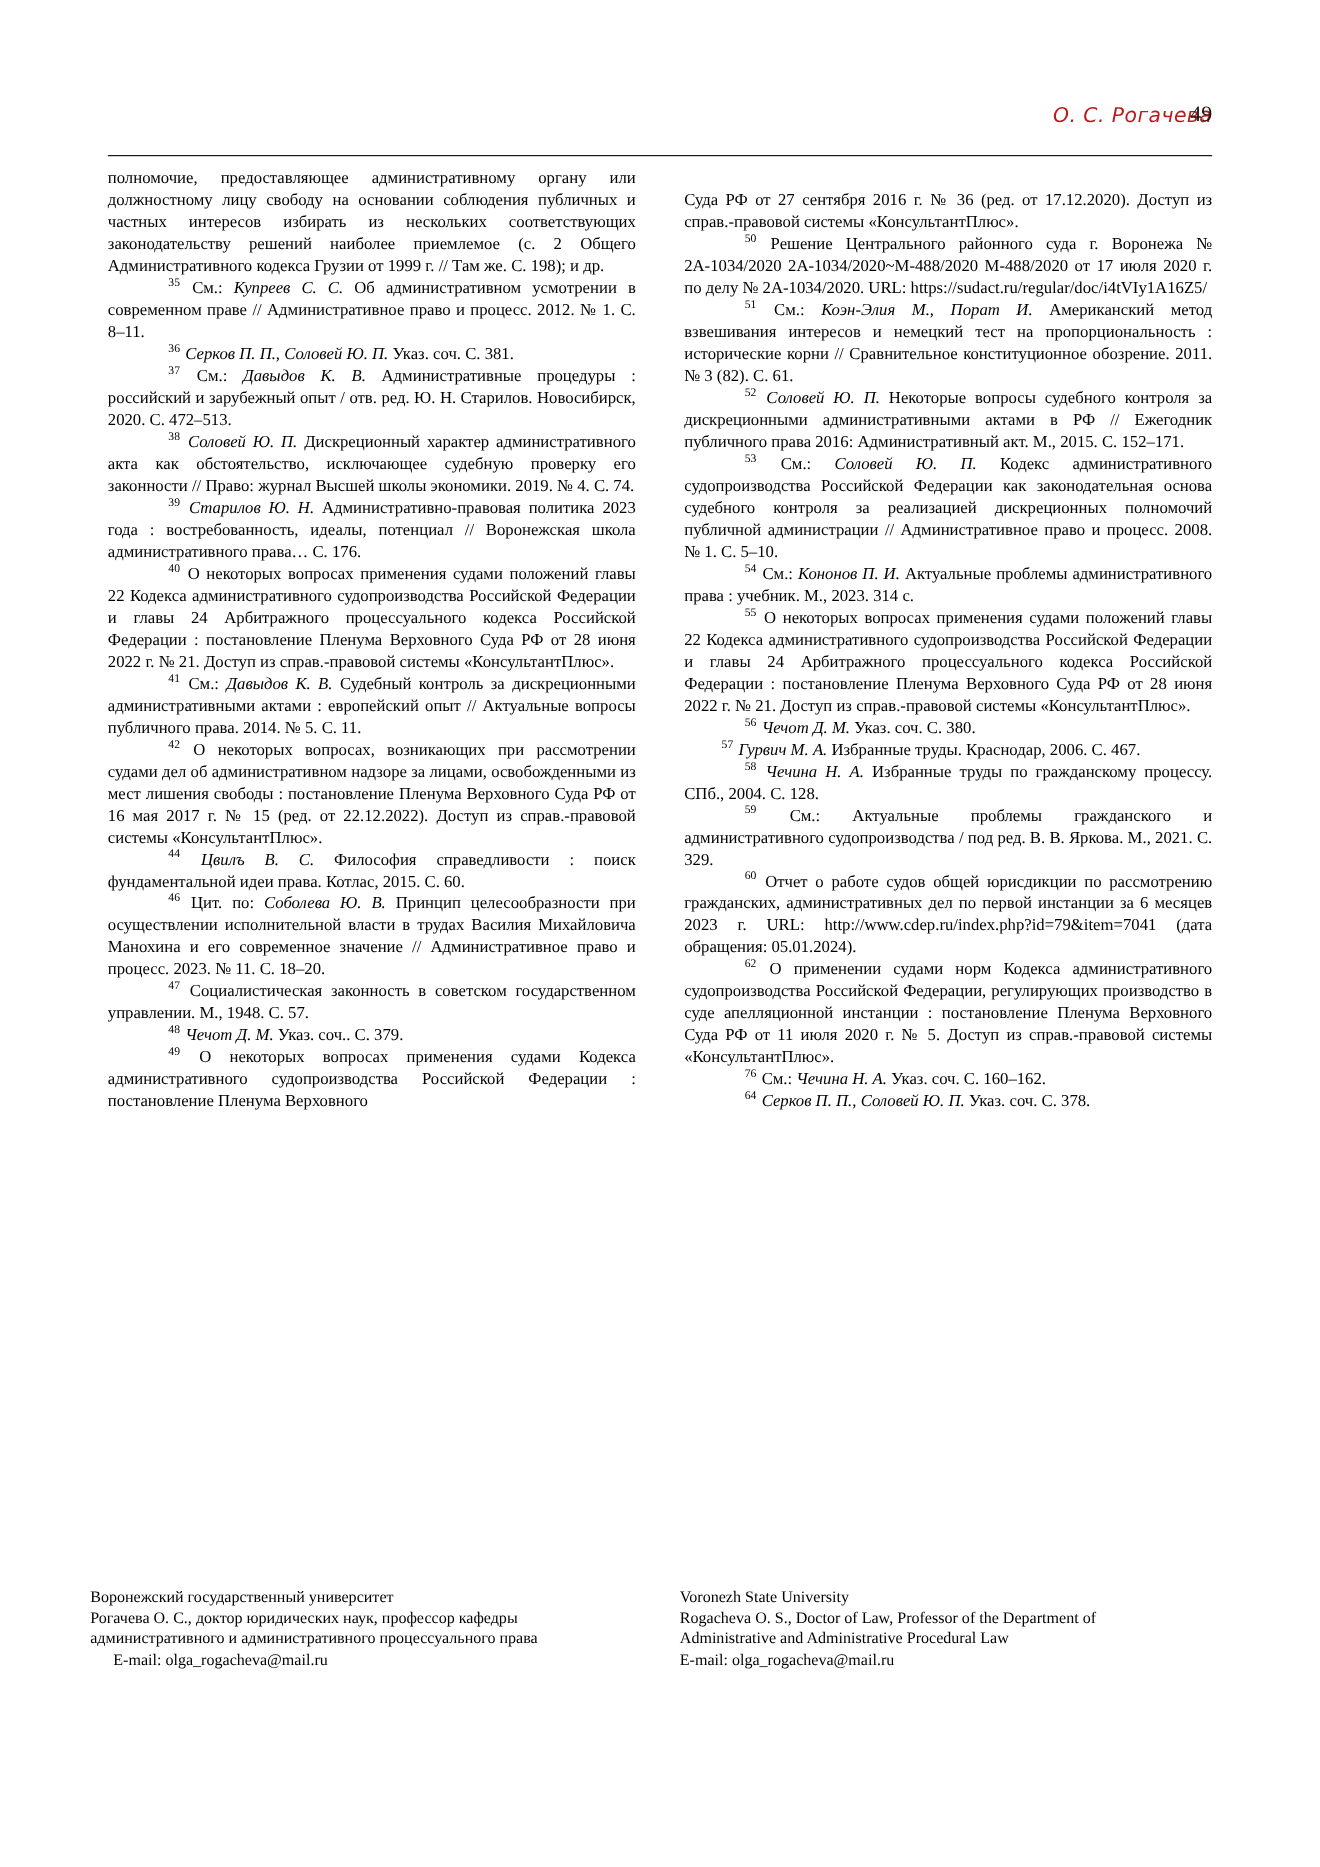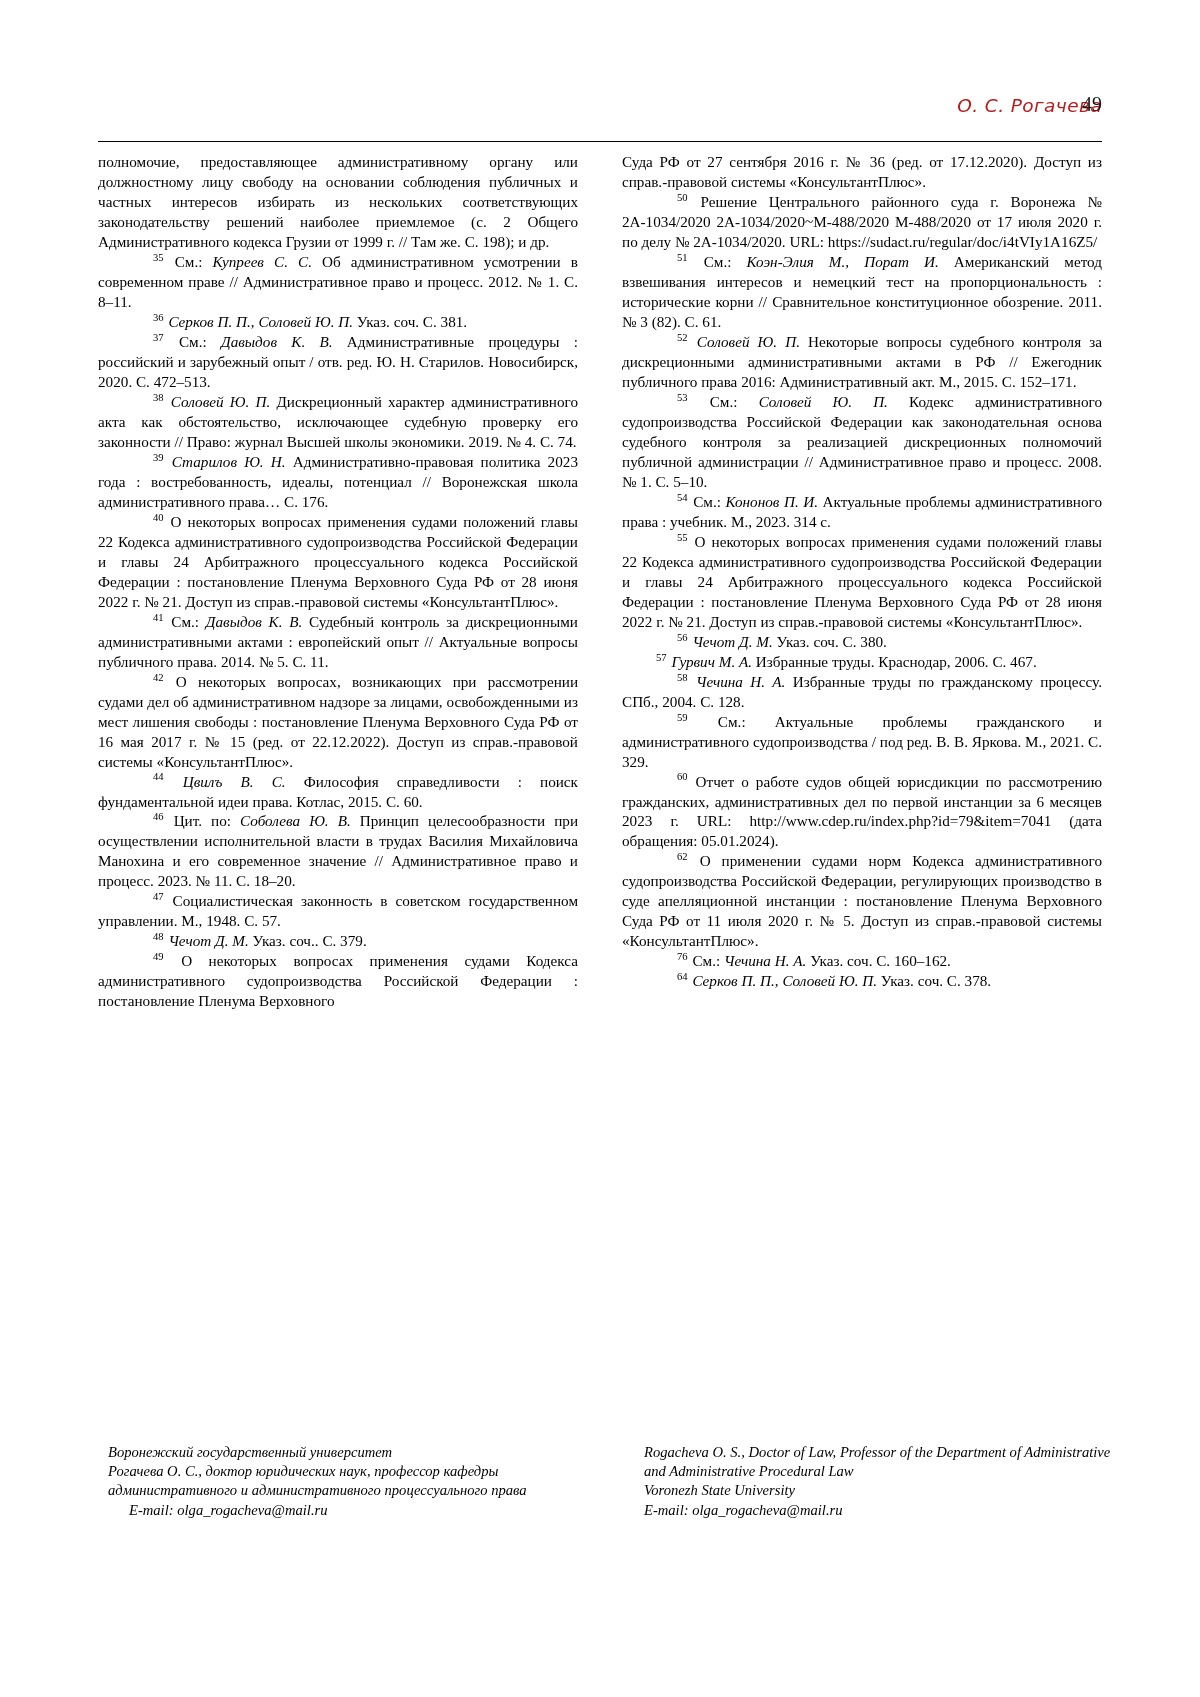--- a/index.html
+++ b/index.html
@@ -56,20 +56,21 @@
     height: 1px;
     background: #000000;
   }
   .columns {
     position: absolute;
     left: 98px;
     top: 152px;
     width: 1004px;
     display: flex;
     gap: 44px;
+    align-items: flex-end;
   }
   .col {
     width: 480px;
     font-size: 15.2px;
     line-height: 1.315;
     text-align: justify;
     hyphens: manual;
   }
   .col p {
     margin: 0;
@@ -83,28 +84,27 @@
     vertical-align: super;
     line-height: 0;
     margin-right: 1px;
     padding-left: 34px;
   }
   i, .it {
     font-style: italic;
   }
   .footer {
     position: absolute;
-    left: 108px;
+    left: 82px;
     top: 1443px;
     width: 1004px;
     display: flex;
     gap: 68px;
     font-size: 14.6px;
     line-height: 1.37;
-    font-style: italic;
   }
   .footer .col {
     width: 480px;
     text-align: left;
     font-size: 14.6px;
   }
   .footer p {
     margin: 0;
     text-indent: 21px;
   }
@@ -160,19 +160,19 @@
       </div>
   </div>
 
   <div class="footer">
     <div class="col">
       <p class="noind">Воронежский государственный университет</p>
       <p class="noind">Рогачева О. С., доктор юридических наук, профессор кафедры административного и административного процессуального права</p>
       <p>E-mail: olga_rogacheva@mail.ru</p>
     </div>
     <div class="col">
+      <p class="noind">Voronezh State University</p>
       <p class="noind">Rogacheva O. S., Doctor of Law, Professor of the Department of Administrative and Administrative Procedural Law</p>
-      <p class="noind">Voronezh State University</p>
       <p class="noind">E-mail: olga_rogacheva@mail.ru</p>
     </div>
   </div>
 
 </div>
 
 </body></html>

